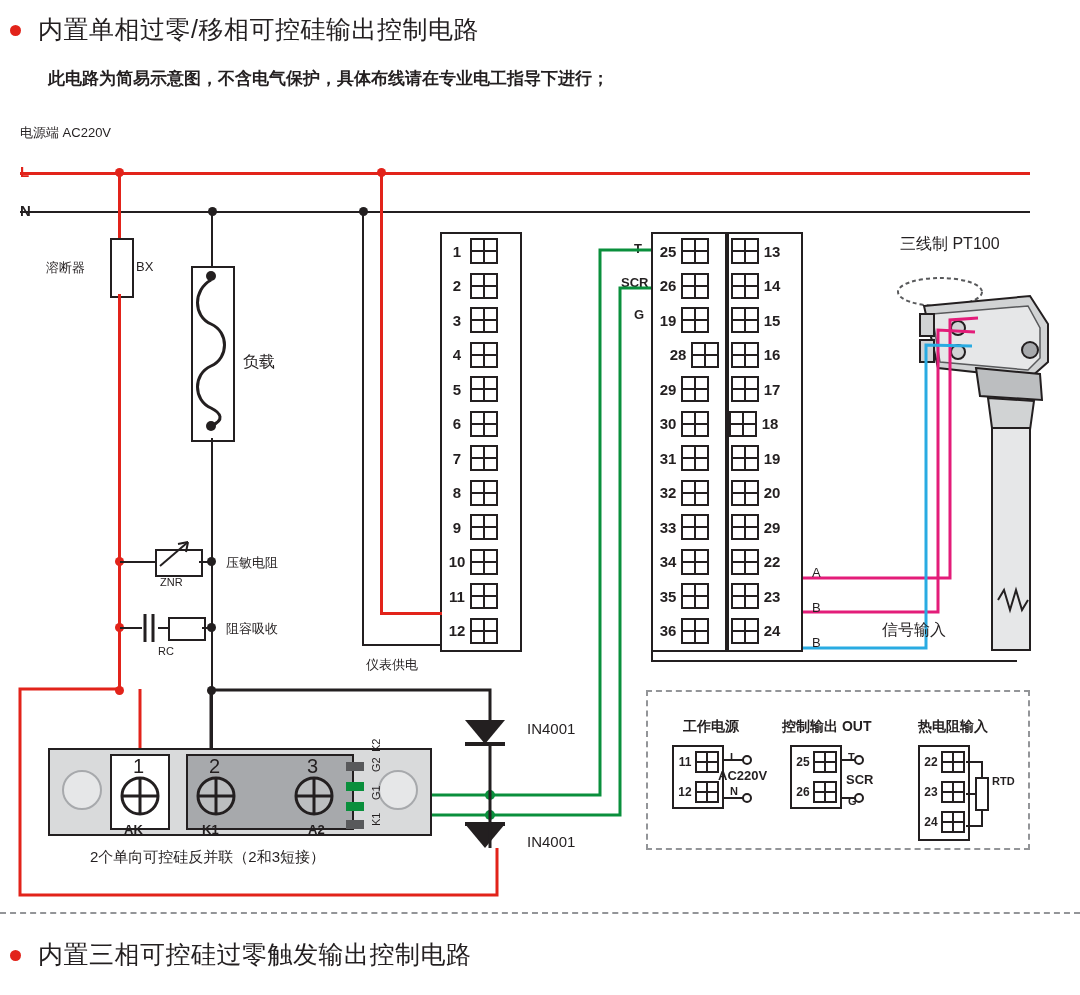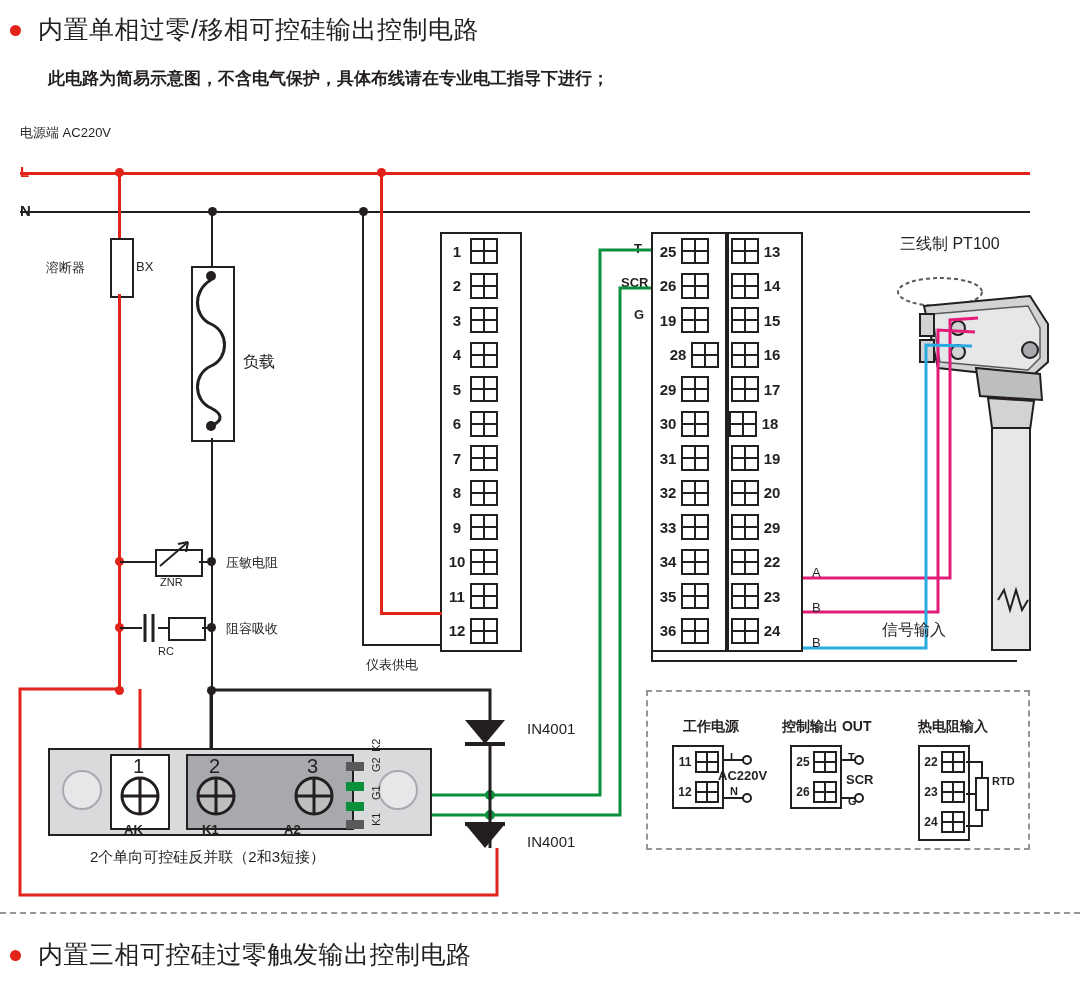--- a/index.html
+++ b/index.html
@@ -383,21 +383,21 @@
     <circle cx="22" cy="22" r="18" fill="#bcbec0" stroke="#231f20" stroke-width="3"></circle>
     <path d="M4 22 L40 22 M22 4 L22 40" stroke="#231f20" stroke-width="3"></path>
   </svg>
 
   <div class="lbl" style="left:133px; top:755px; font-size:20px;">1</div>
   <div class="lbl" style="left:209px; top:755px; font-size:20px;">2</div>
   <div class="lbl" style="left:307px; top:755px; font-size:20px;">3</div>
 
   <div class="lbl b" style="left:124px; top:822px;">AK</div>
   <div class="lbl b" style="left:202px; top:822px;">K1</div>
-  <div class="lbl b" style="left:284px; top:822px;">A2</div>
+  <div class="lbl b" style="left:308px; top:822px;">A2</div>
 
   <div class="ssr-led" style="left:346px; top:762px; width:18px; height:9px;"></div>
   <div class="ssr-led" style="left:346px; top:782px; width:18px; height:9px; background:#0a8f3c;"></div>
   <div class="ssr-led" style="left:346px; top:802px; width:18px; height:9px; background:#0a8f3c;"></div>
   <div class="ssr-led" style="left:346px; top:820px; width:18px; height:9px;"></div>
   <div class="lbl s" style="left:370px; top:752px; transform:rotate(-90deg); transform-origin:left top;">K2</div>
   <div class="lbl s" style="left:370px; top:772px; transform:rotate(-90deg); transform-origin:left top;">G2</div>
   <div class="lbl s" style="left:370px; top:800px; transform:rotate(-90deg); transform-origin:left top;">G1</div>
   <div class="lbl s" style="left:370px; top:826px; transform:rotate(-90deg); transform-origin:left top;">K1</div>
 

